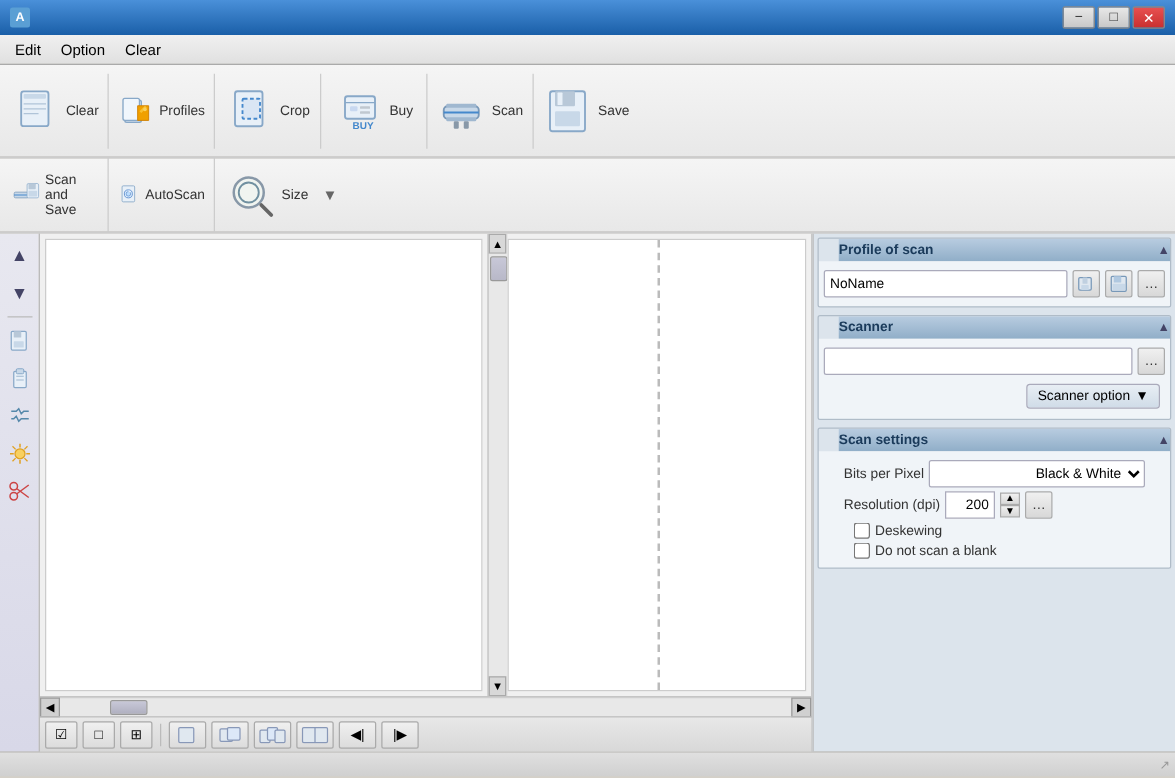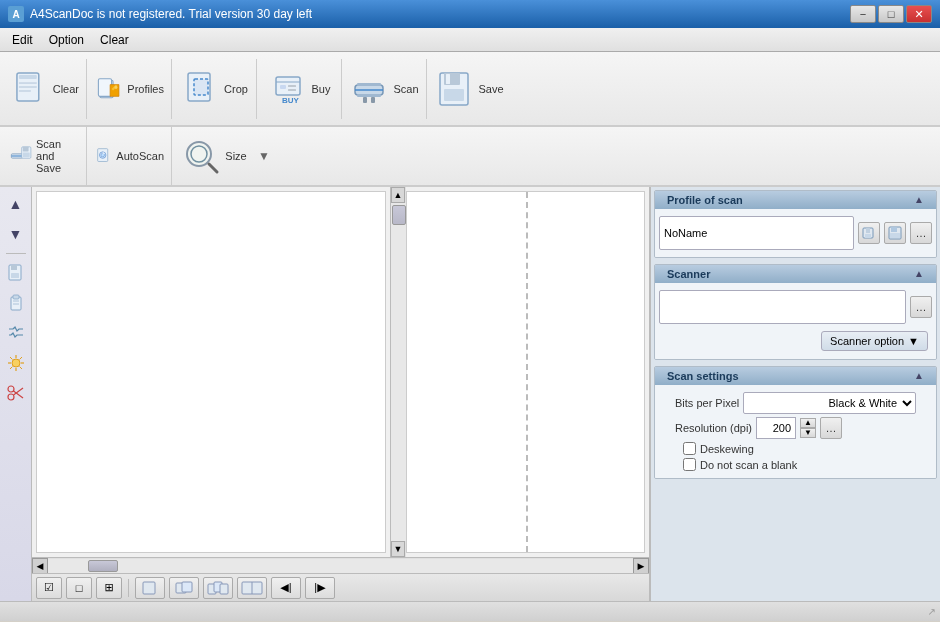--- a/index.html
+++ b/index.html
@@ -184,33 +184,35 @@
       overflow: hidden;
     }
     .panel-section {
       margin: 3px;
       border: 1px solid #b0bcc8;
       border-radius: 2px;
       overflow: hidden;
     }
     .panel-header {
       background: linear-gradient(to bottom, #b8cce0, #90aec8);
-      padding: 3px 12px;
+      padding: 3px 0;
       font-size: 11px;
       font-weight: bold;
       color: #1a3a5a;
       display: flex;
+      align-items: center;
       justify-content: space-between;
+      margin-left: 16px;
     }
     .panel-header-arrow { font-size: 10px; cursor: pointer; color: #446; }
     .panel-body { background: #f0f4f8; padding: 4px; }
     .panel-row { display: flex; align-items: center; gap: 4px; margin: 3px 0; }
     .panel-input {
       flex: 1; height: 22px; border: 1px solid #aab; border-radius: 2px;
-      padding: 16px 4px; font-size: 11px; background: white;
+      padding: 4px 4px; font-size: 11px; background: white;
     }
     .panel-small-btn {
       width: 22px; height: 22px;
       background: linear-gradient(to bottom, #f0f0f0, #d8d8d8);
       border: 1px solid #aaa; border-radius: 2px;
       display: flex; align-items: center; justify-content: center;
       cursor: pointer; font-size: 11px; color: #333;
     }
     .scanner-row { display: flex; align-items: center; justify-content: flex-end; padding: 4px; }
     .scanner-option-btn {
@@ -265,21 +267,20 @@
       cursor: pointer; font-size: 11px;
     }
 
   </style>
 </head>
 <body>
 
 <div class="title-bar">
   <div class="title-bar-text">
     <div class="title-bar-icon">A</div>
-    <span>A4ScanDoc is not registered. Trial version 30 day left</span>
   </div>
   <div class="title-bar-controls">
     <div class="title-btn">−</div>
     <div class="title-btn">□</div>
     <div class="title-btn close">✕</div>
   </div>
 </div>
 
 <div class="menu-bar">
   <div class="menu-item">Edit</div>

